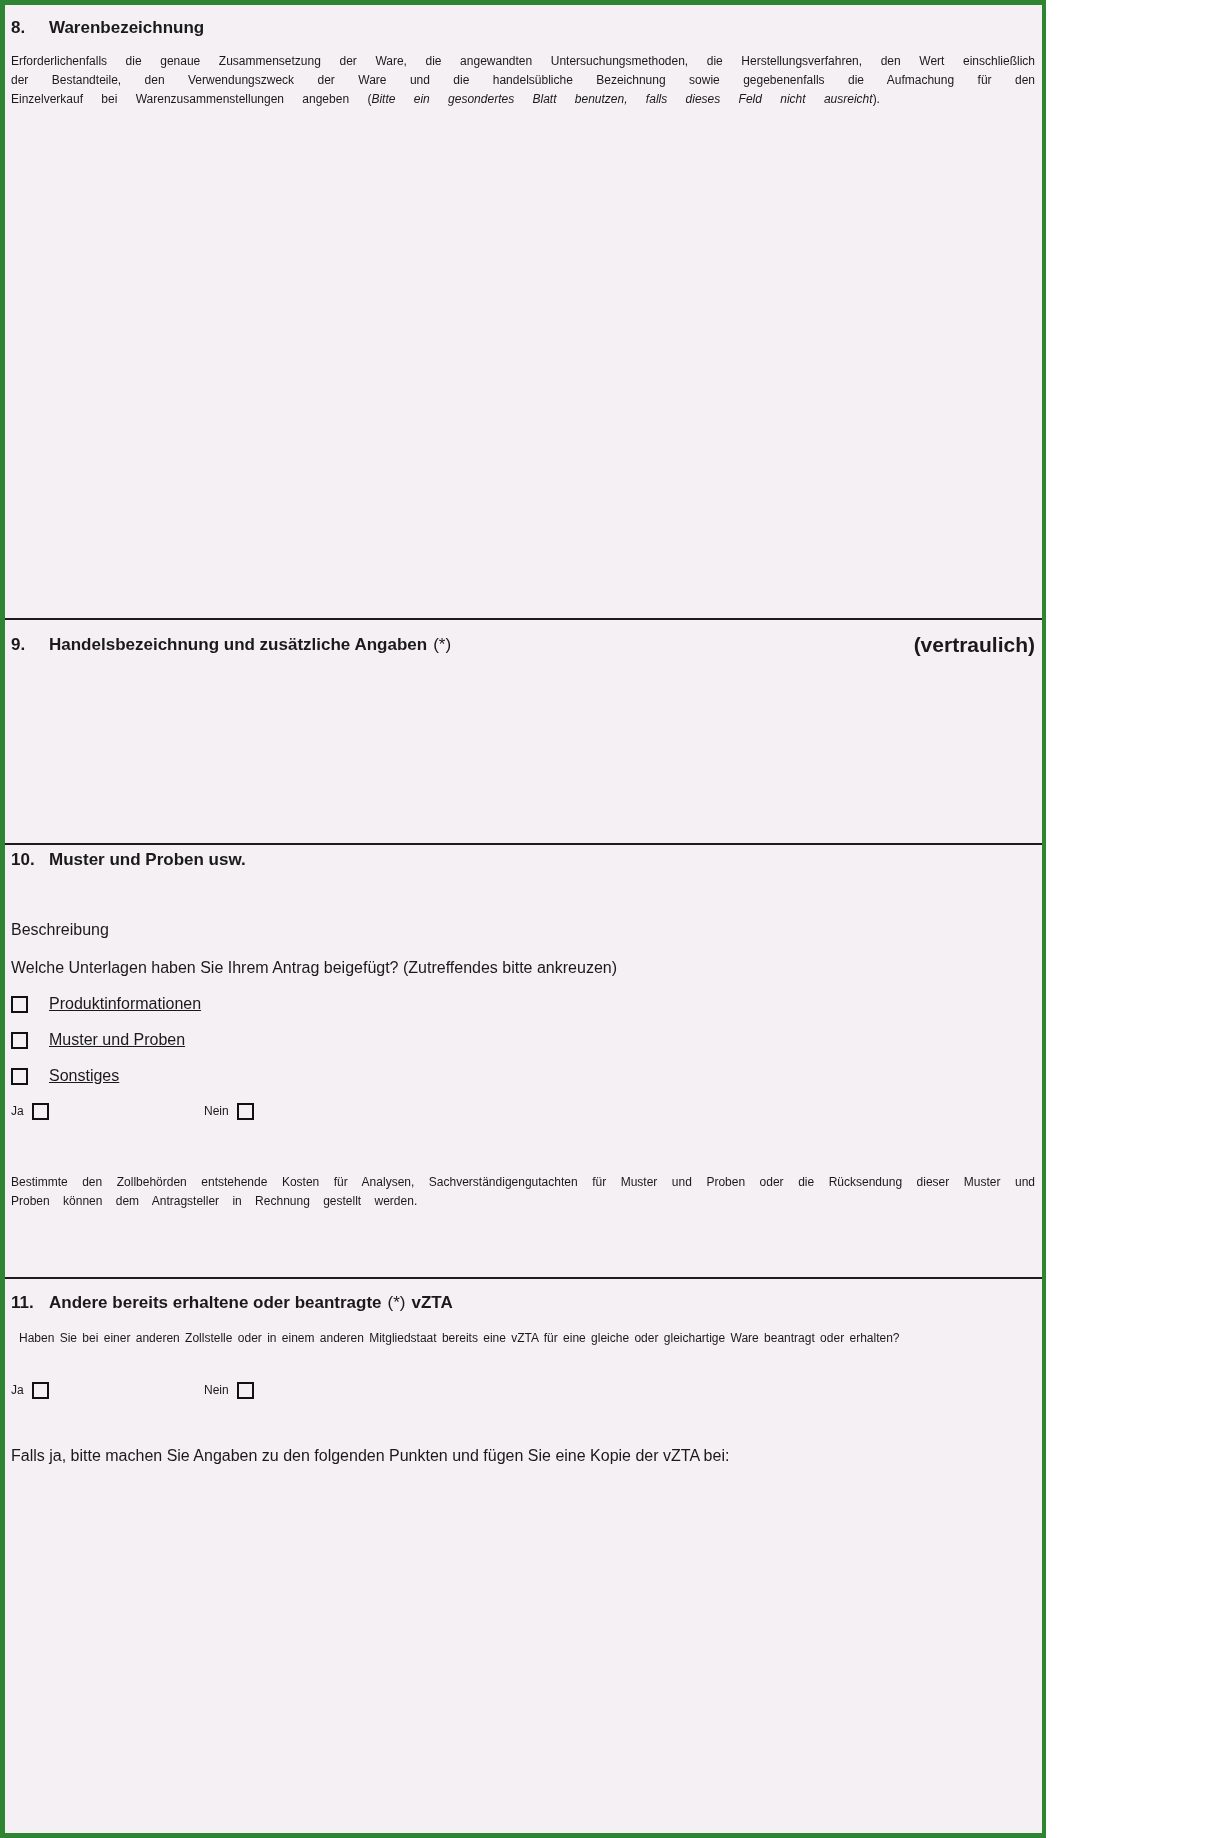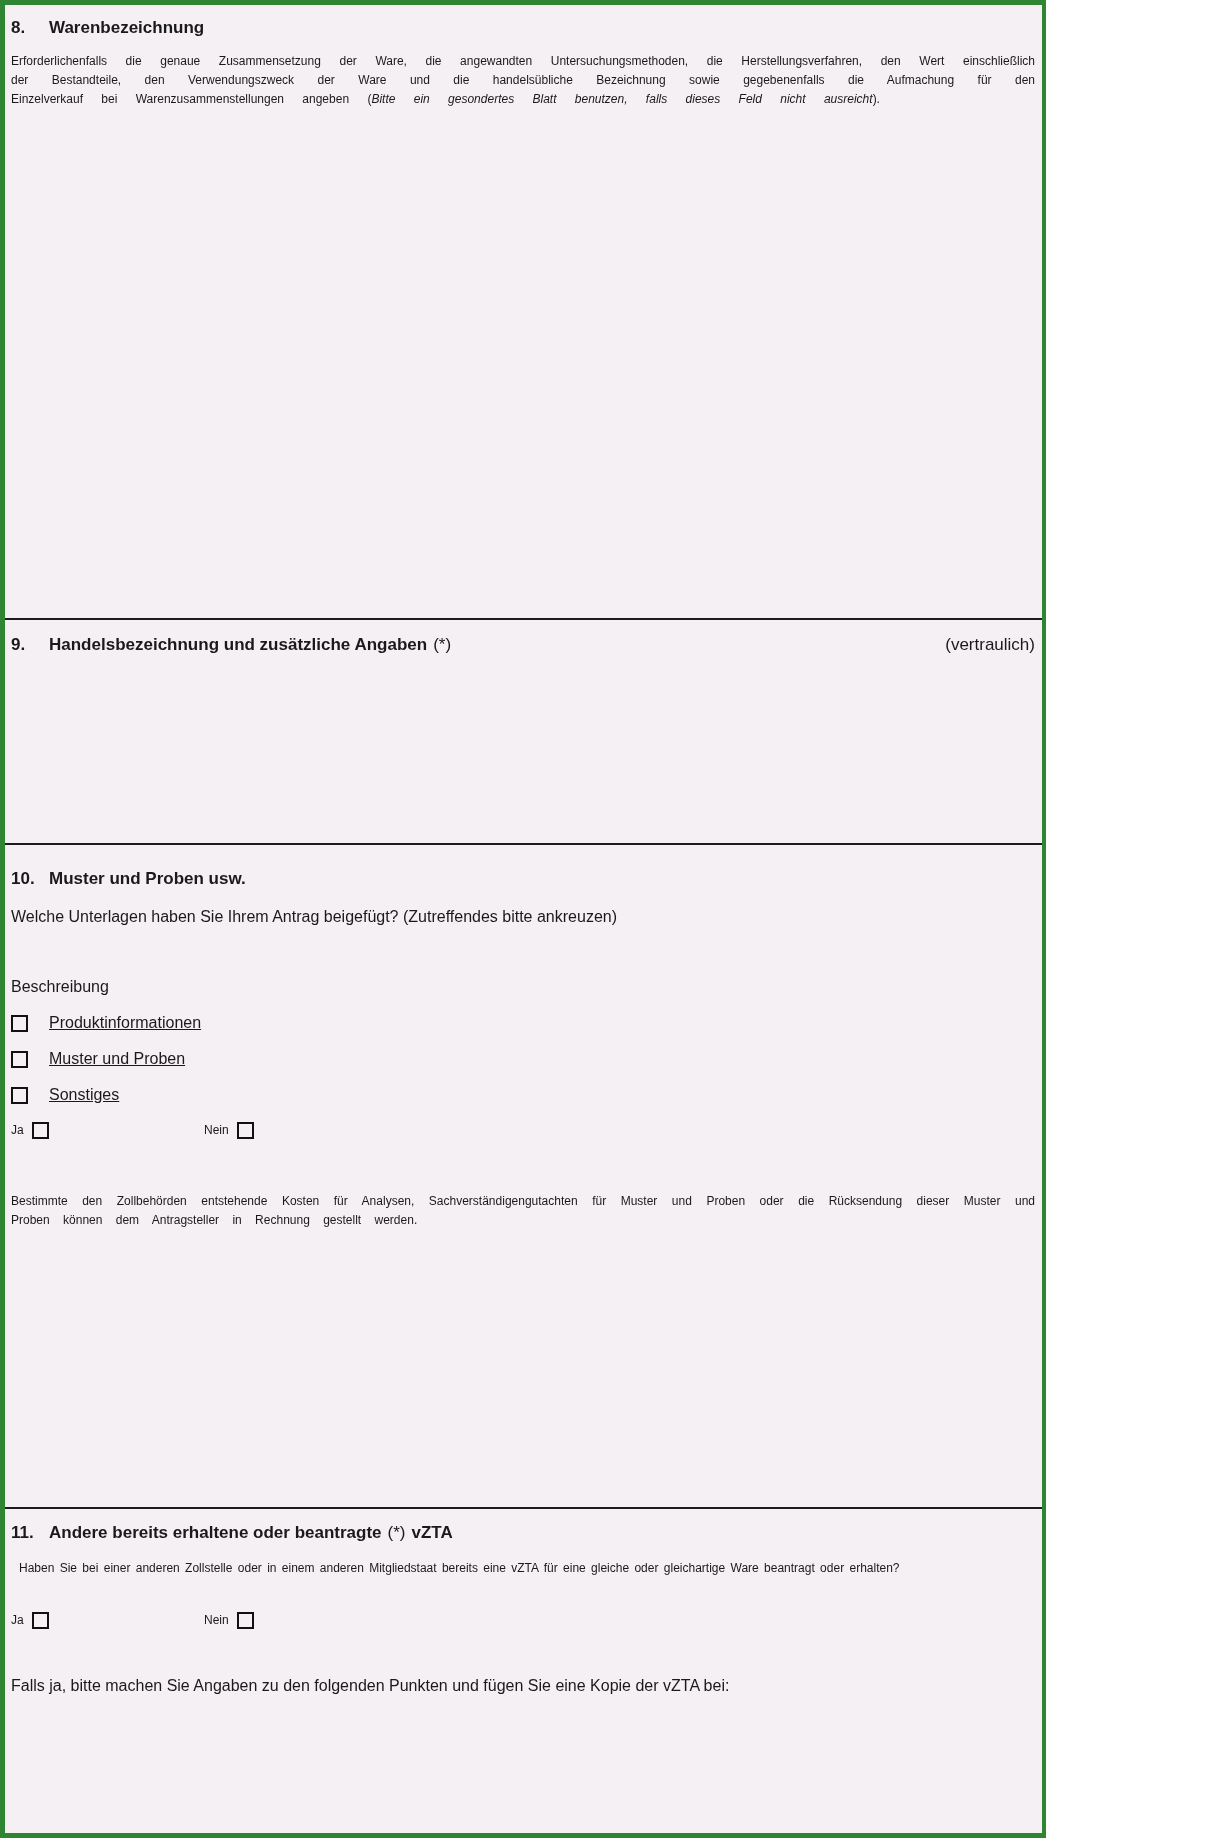--- a/index.html
+++ b/index.html
@@ -21,30 +21,30 @@
     border-left:5px solid var(--border-green);
     border-right:4px solid var(--border-green);
     border-top:5px solid var(--border-green);
     border-bottom:5px solid var(--border-green);
     display:flex;flex-direction:column;overflow:hidden;
   }
   .sec{padding-left:6px;padding-right:7px;position:relative;}
   .sec-bordered{border-bottom:2px solid var(--line-black);}
   .sec8{height:615px;padding-top:13px;}
   .sec9{height:225px;padding-top:15px;}
-  .sec10{height:664px;padding-top:24px;}
+  .sec10{height:434px;padding-top:5px;}
   .sec11{flex:1;padding-top:14px;}
 
   .sec-heading{font-size:17px;font-weight:bold;line-height:20px;display:flex;}
   .sec-num{display:inline-block;width:38px;flex:0 0 38px;}
   .sec-suffix{font-weight:normal;margin-left:6px;}
   .sec-title2{margin-left:6px;}
 
   .sec9-row{display:flex;justify-content:space-between;align-items:flex-start;}
-  .vertraulich{font-size:17px;line-height:20px;font-weight:normal;}
+  .vertraulich{font-size:21px;line-height:20px;font-weight:bold;}
 
   .body-text{font-size:12px;line-height:19px;}
   .justify{text-align:justify;text-justify:inter-word;hyphens:manual;-webkit-hyphens:manual;}
   .ws15{word-spacing:15px;}
   .ws10{word-spacing:10px;}
   .ws2{word-spacing:2px;margin-left:8px;}
   .sec8 .body-text{margin-top:14px;}
   em{font-style:italic;}
 
   .line{font-size:16px;line-height:20px;}
@@ -97,23 +97,23 @@
     </div>
     <div class="entry-area"></div>
   </section>
 
   <section class="sec sec10 sec-bordered">
     <h2 class="sec-heading">
         <span class="sec-num">10.</span>
         <span class="sec-title">Muster und Proben usw.</span>
       </h2>
 
+    <div class="line group-label">Beschreibung</div>
+
     <div class="line intro-line">Welche Unterlagen haben Sie Ihrem Antrag beigefügt? (Zutreffendes bitte ankreuzen)</div>
-
-    <div class="line group-label">Beschreibung</div>
 
     <div class="cb-row">
       <span class="checkbox"></span>
       <span class="cb-label">Produktinformationen</span>
     </div>
     <div class="cb-row">
       <span class="checkbox"></span>
       <span class="cb-label">Muster und Proben</span>
     </div>
     <div class="cb-row">

